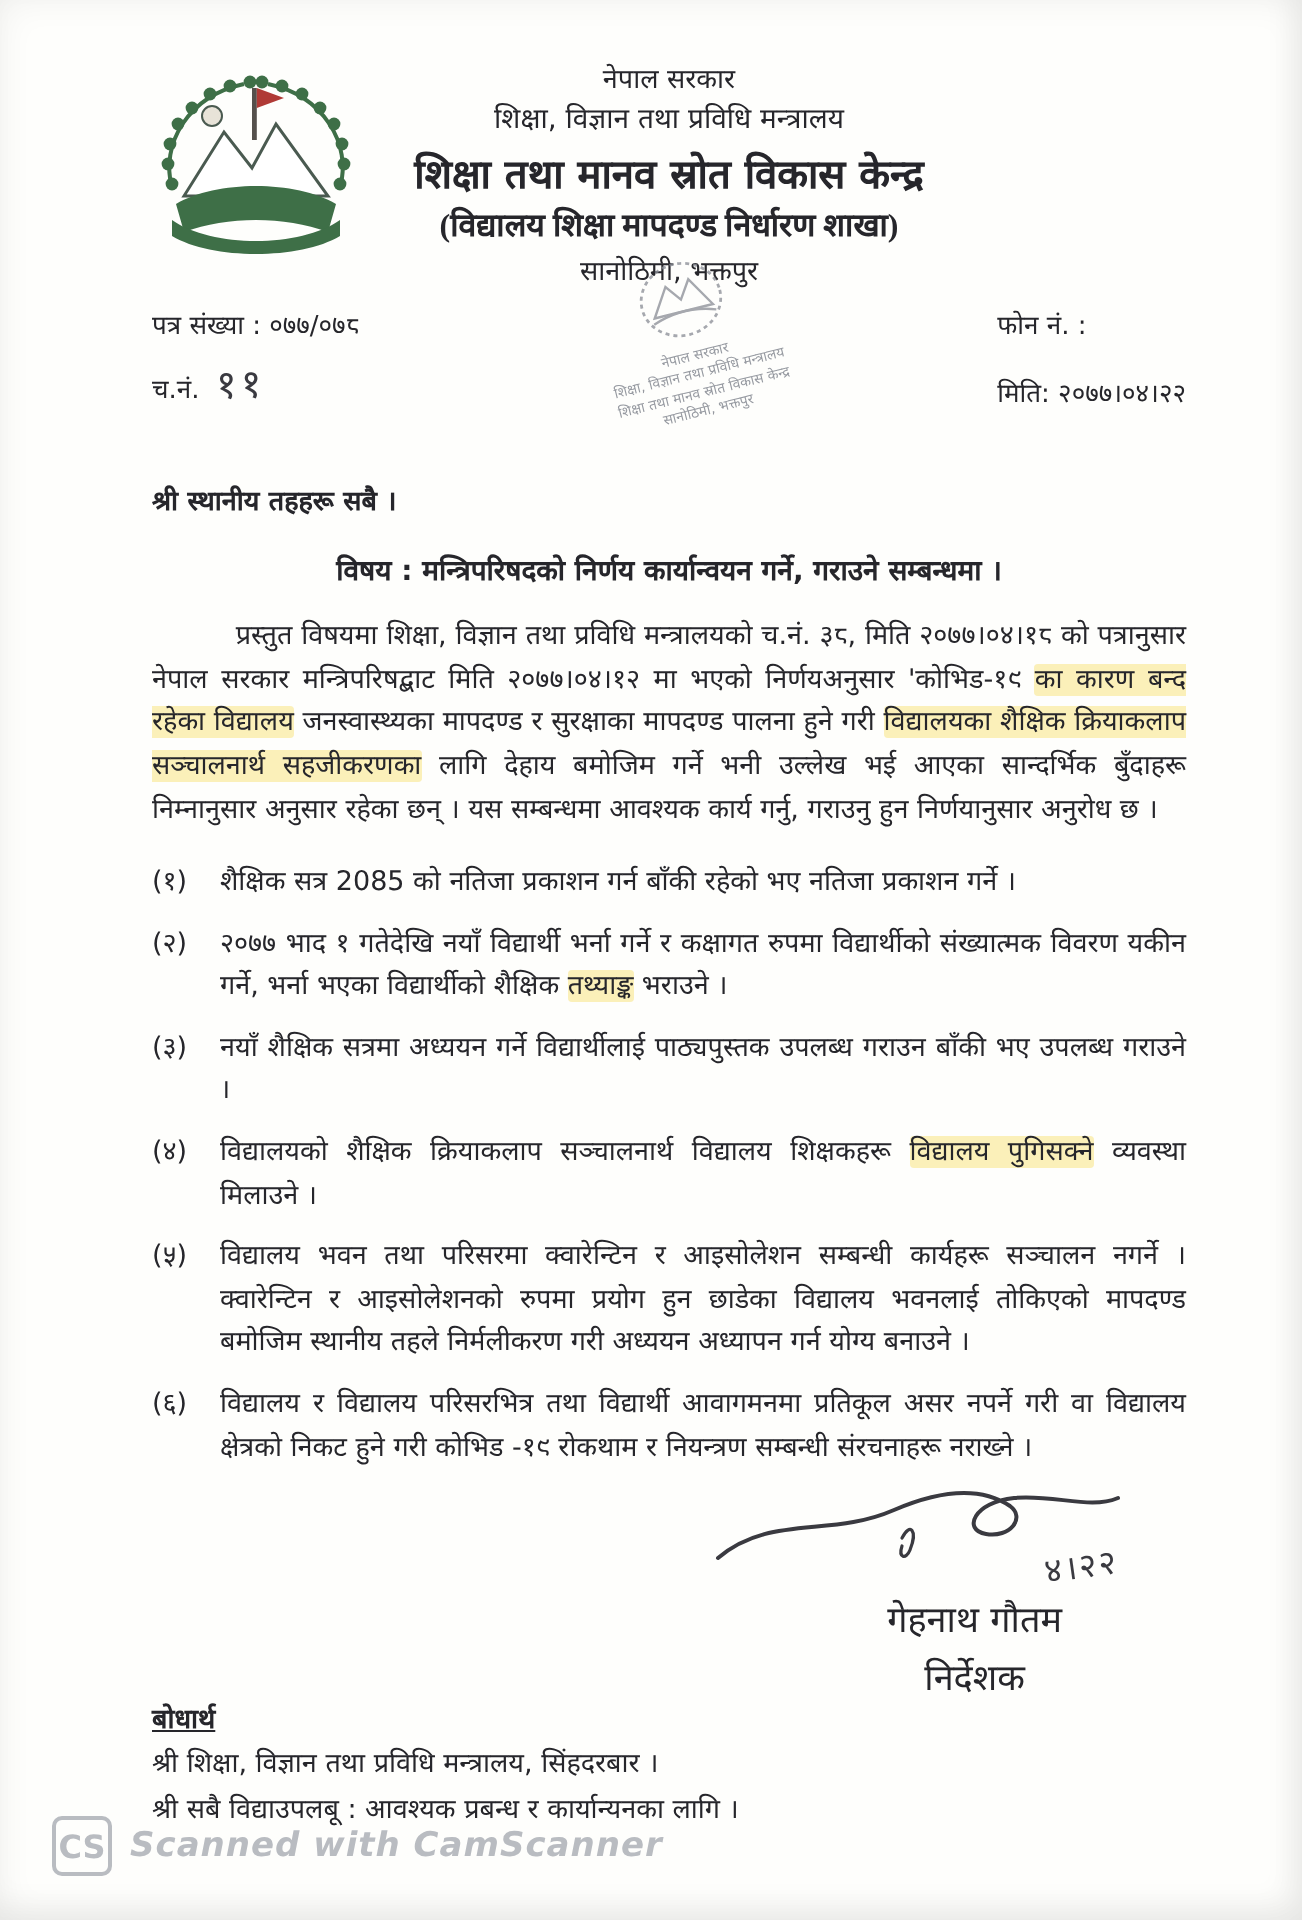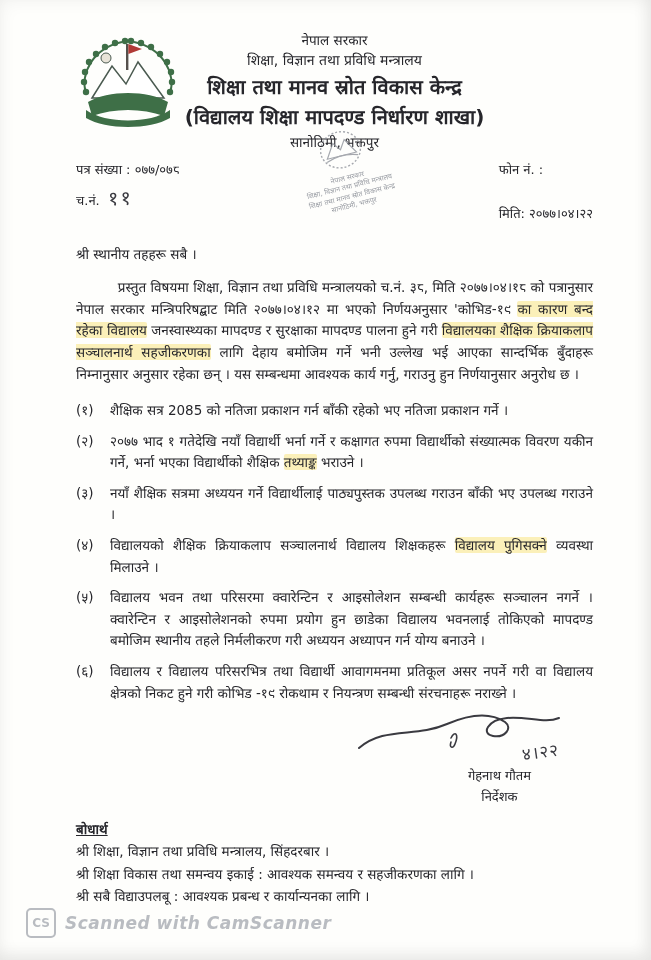--- a/index.html
+++ b/index.html
@@ -13,56 +13,56 @@
     color:#26262b;
     overflow:hidden;
   }
   .content{padding:30px 58px 0 76px;}
   
   .letterhead{position:relative;text-align:center;line-height:1.5;}
   .emblem{position:absolute;left:-4px;top:2px;width:112px;height:102px;}
   .lh-gov{font-size:13.5px;}
   .lh-ministry{font-size:14px;}
   .lh-center{font-size:20px;font-weight:bold;margin-top:1px;}
-  .lh-branch{font-size:20px;font-weight:bold;}
+  .lh-branch{font-size:16px;font-weight:bold;font-family:Liberation Serif, serif;}
   .lh-address{font-size:13.5px;}
   
   .meta{position:relative;display:flex;justify-content:space-between;margin-top:6px;font-size:13px;}
   .meta-left{line-height:1.7;}
   .meta-right{text-align:left;line-height:1.7;}
   .hand{font-family:"DejaVu Sans", sans-serif;font-size:20px;letter-spacing:2px;color:#3a3a40;display:inline-block;transform:rotate(-2deg);margin-left:8px;}
-  .meta-date{margin-top:22px;text-align:center;}
+  .meta-date{margin-top:12px;text-align:center;}
   
   .stamp{
     position:absolute;left:272px;top:128px;width:150px;height:96px;
     transform:rotate(-14deg);
     color:#8b8f97;opacity:.9;text-align:center;pointer-events:none;
   }
   .stamp-emblem{width:46px;height:42px;margin:0 auto;opacity:.85;}
   .stamp-line{font-size:7px;line-height:1.35;white-space:nowrap;}
   
-  .recipient{font-size:13.5px;margin-top:20px;}
+  .recipient{font-size:13.5px;margin-top:32px;font-weight:bold;}
   .subject{font-size:14px;font-weight:bold;text-align:center;margin-top:16px;}
   .para{font-size:13.5px;text-align:justify;line-height:1.62;margin-top:14px;text-indent:3.1em;}
   .hl{background:rgba(247,228,130,.55);border-radius:2px;}
   .items{margin-top:14px;}
   .item{display:flex;font-size:13.5px;line-height:1.6;margin-top:9px;}
   .item-num{flex:0 0 34px;}
   .item-text{flex:1;text-align:justify;}
   
   .sig-block{position:relative;margin-top:10px;height:100px;}
   .sig-art{position:absolute;right:28px;top:-6px;width:210px;height:58px;}
   .sig-date{position:absolute;right:34px;top:26px;font-size:17px;color:#3a3a40;transform:rotate(-8deg);letter-spacing:1px;}
-  .sig-name{position:absolute;right:62px;top:52px;font-size:13px;text-align:center;line-height:1.6;}
+  .sig-name{position:absolute;right:62px;top:52px;font-size:18px;text-align:center;line-height:1.6;}
   
   .cc{margin-top:4px;font-size:13.5px;line-height:1.65;}
   .cc-heading{font-weight:bold;text-decoration:underline;}
   
   .watermark{position:absolute;left:26px;bottom:22px;display:flex;align-items:center;gap:9px;color:#b9bcc1;}
-  .cs-badge{width:26px;height:26px;border:2px solid #b9bcc1;border-radius:5px;display:flex;align-items:center;justify-content:center;font-size:12px;font-weight:bold;color:#b9bcc1;}
+  .cs-badge{width:26px;height:26px;border:2px solid #b9bcc1;border-radius:5px;display:flex;align-items:center;justify-content:center;font-size:16px;font-weight:bold;color:#b9bcc1;}
   .cs-text{font-size:17px;font-weight:bold;font-style:italic;letter-spacing:.5px;}
 </style>
 </head>
 <body>
 
 <div class="page">
 
   <div class="content">
 
     <div class="letterhead">
@@ -124,20 +124,21 @@
         <path d="M8 27 L17 13 L23 21 L29 12 L38 27 Z" fill="none" stroke="#8b8f97" stroke-width="1.2"></path>
         <path d="M7 30 C18 26 28 26 39 30" fill="none" stroke="#8b8f97" stroke-width="1.2"></path>
       </svg>
       <div class="stamp-line">नेपाल सरकार</div>
       <div class="stamp-line">शिक्षा, विज्ञान तथा प्रविधि मन्त्रालय</div>
       <div class="stamp-line">शिक्षा तथा मानव स्रोत विकास केन्द्र</div>
       <div class="stamp-line">सानोठिमी, भक्तपुर</div>
     </div>
 
     <div class="recipient">श्री स्थानीय तहहरू सबै ।</div>
+    <div class="subject">विषय : मन्त्रिपरिषदको निर्णय कार्यान्वयन गर्ने, गराउने सम्बन्धमा ।</div>
 
     <div class="para"><span>प्रस्तुत विषयमा शिक्षा, विज्ञान तथा प्रविधि मन्त्रालयको च.नं. ३८, मिति २०७७।०४।१८ को पत्रानुसार नेपाल सरकार मन्त्रिपरिषद्बाट मिति २०७७।०४।१२ मा भएको निर्णयअनुसार 'कोभिड-१९ </span><span class="hl">का कारण बन्द रहेका विद्यालय</span><span> जनस्वास्थ्यका मापदण्ड र सुरक्षाका मापदण्ड पालना हुने गरी </span><span class="hl">विद्यालयका शैक्षिक क्रियाकलाप सञ्चालनार्थ सहजीकरणका</span><span> लागि देहाय बमोजिम गर्ने भनी उल्लेख भई आएका सान्दर्भिक बुँदाहरू निम्नानुसार अनुसार रहेका छन् । यस सम्बन्धमा आवश्यक कार्य गर्नु, गराउनु हुन निर्णयानुसार अनुरोध छ ।</span></div>
 
     <div class="items">
       <div class="item">
         <span class="item-num">(१)</span>
         <span class="item-text"><span>शैक्षिक सत्र 2085 को नतिजा प्रकाशन गर्न बाँकी रहेको भए नतिजा प्रकाशन गर्ने ।</span></span>
       </div>
       <div class="item">
         <span class="item-num">(२)</span>
@@ -169,21 +170,20 @@
       <div class="sig-date hand">४।२२</div>
       <div class="sig-name">
         <div>गेहनाथ गौतम</div>
         <div>निर्देशक</div>
       </div>
     </div>
 
     <div class="cc">
       <div class="cc-heading">बोधार्थ</div>
       <div>श्री शिक्षा, विज्ञान तथा प्रविधि मन्त्रालय, सिंहदरबार ।</div>
-      <div>श्री शिक्षा विकास तथा समन्वय इकाई : आवश्यक समन्वय र सहजीकरणका लागि ।</div>
       <div>श्री सबै विद्याउपलबू : आवश्यक प्रबन्ध र कार्यान्यनका लागि ।</div>
     </div>
 
   </div>
 
   <div class="watermark">
     <div class="cs-badge">CS</div>
     <div class="cs-text">Scanned with CamScanner</div>
   </div>
 

